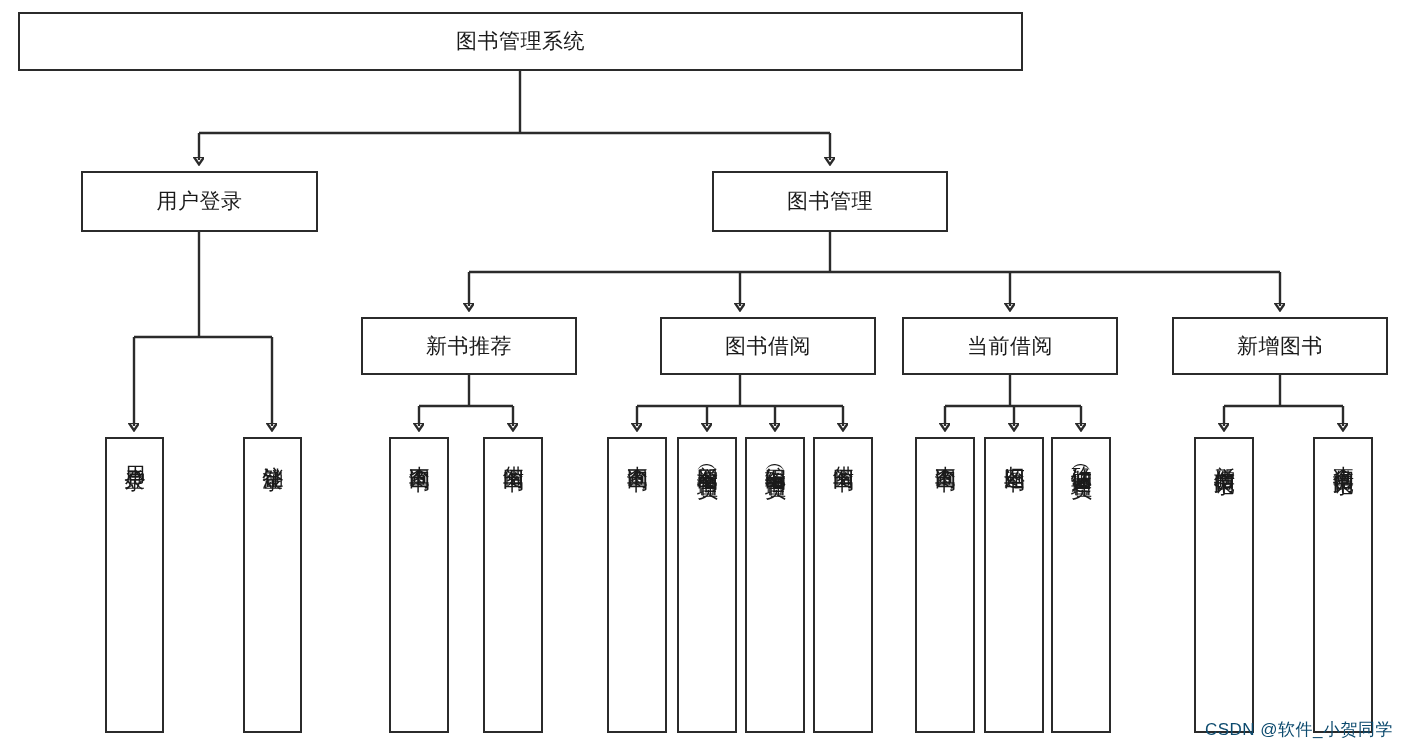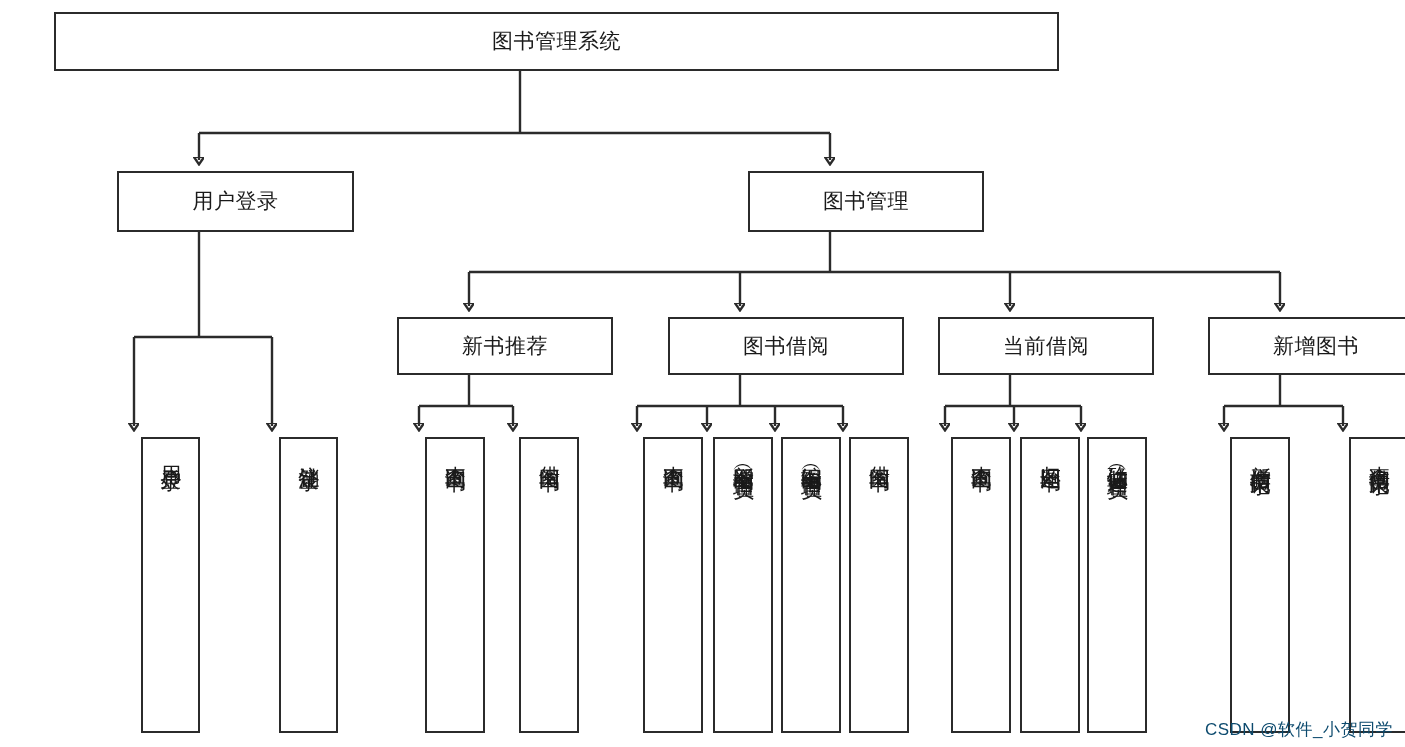--- a/index.html
+++ b/index.html
@@ -37,21 +37,20 @@
   .node {
     position: absolute;
     box-sizing: border-box;
     background: #ffffff;
     border: 2.4px solid #2b2b2b;
     z-index: 2;
     display: flex;
     align-items: center;
     justify-content: center;
     text-align: left;
-    margin-left: 36px;
   }
   .node .label {
     font-size: 21px;
     line-height: 1.15;
     letter-spacing: 0.5px;
     color: #1a1a1a;
     white-space: nowrap;
   }
   
   .node.horiz .label {
@@ -146,21 +145,21 @@
   </div>
 
   <div class="node horiz" style="left:361px; top:317px; width:216px; height:58px;">
     <span class="label">新书推荐</span>
   </div>
 
   <div class="node horiz" style="left:712px; top:171px; width:236px; height:61px;">
     <span class="label">图书管理</span>
   </div>
 
-  <div class="node horiz" style="left:632px; top:317px; width:236px; height:58px;">
+  <div class="node horiz" style="left:660px; top:317px; width:216px; height:58px;">
     <span class="label">图书借阅</span>
   </div>
 
   <div class="node horiz" style="left:902px; top:317px; width:216px; height:58px;">
     <span class="label">当前借阅</span>
   </div>
 
   <div class="node horiz" style="left:1172px; top:317px; width:216px; height:58px;">
     <span class="label">新增图书</span>
   </div>

